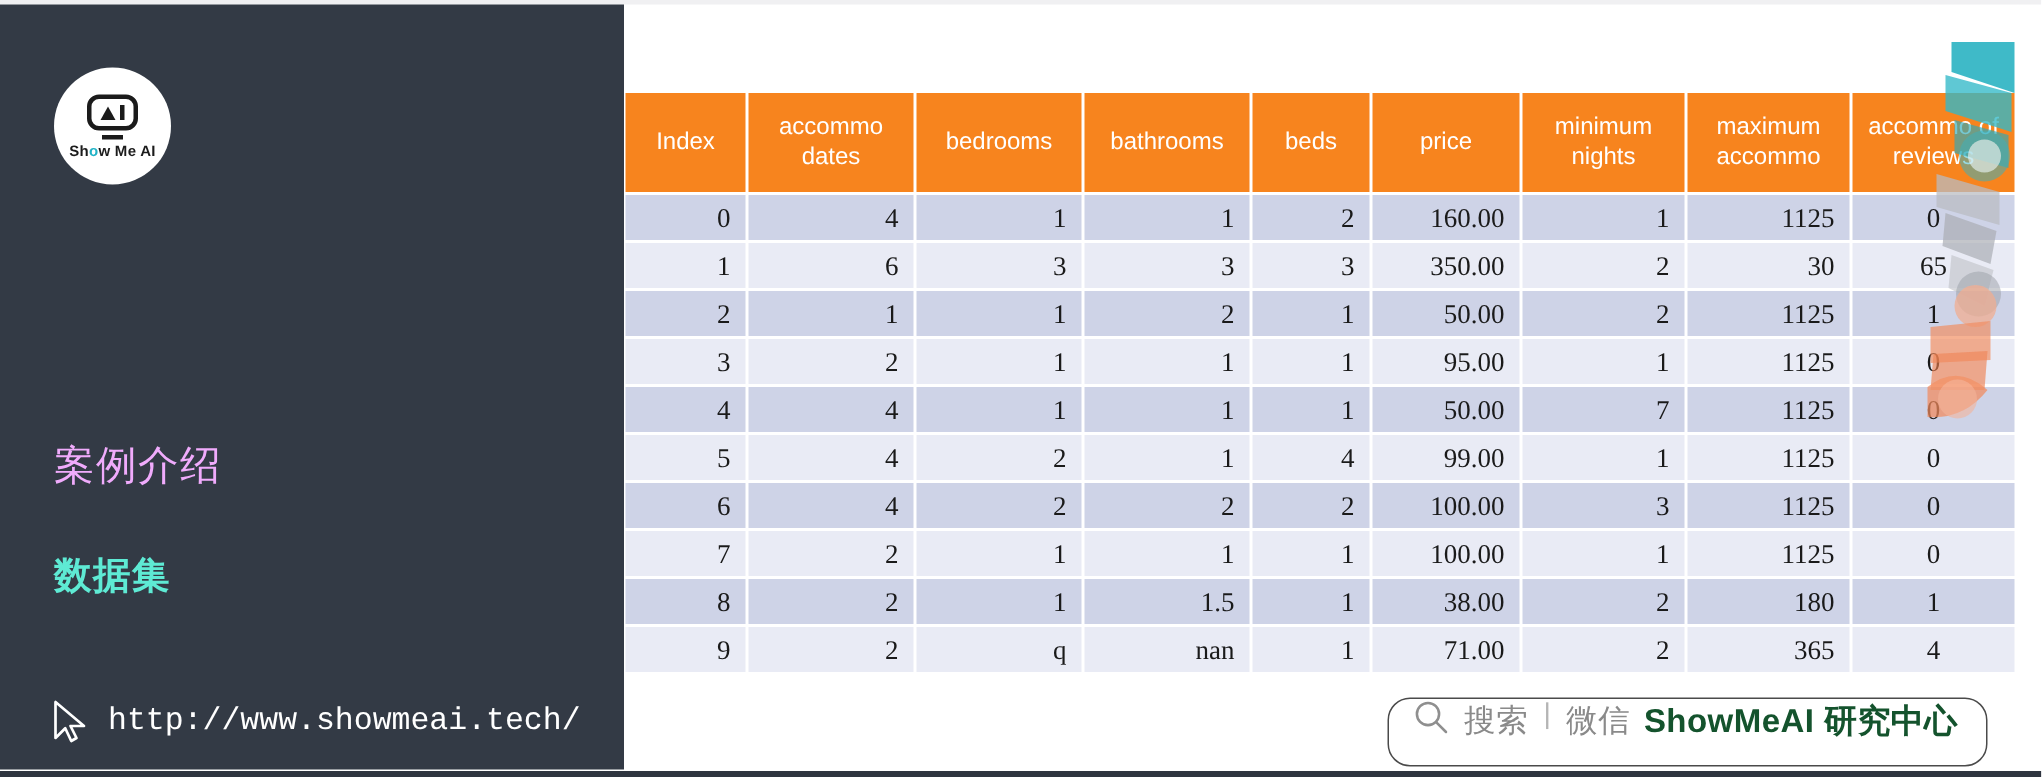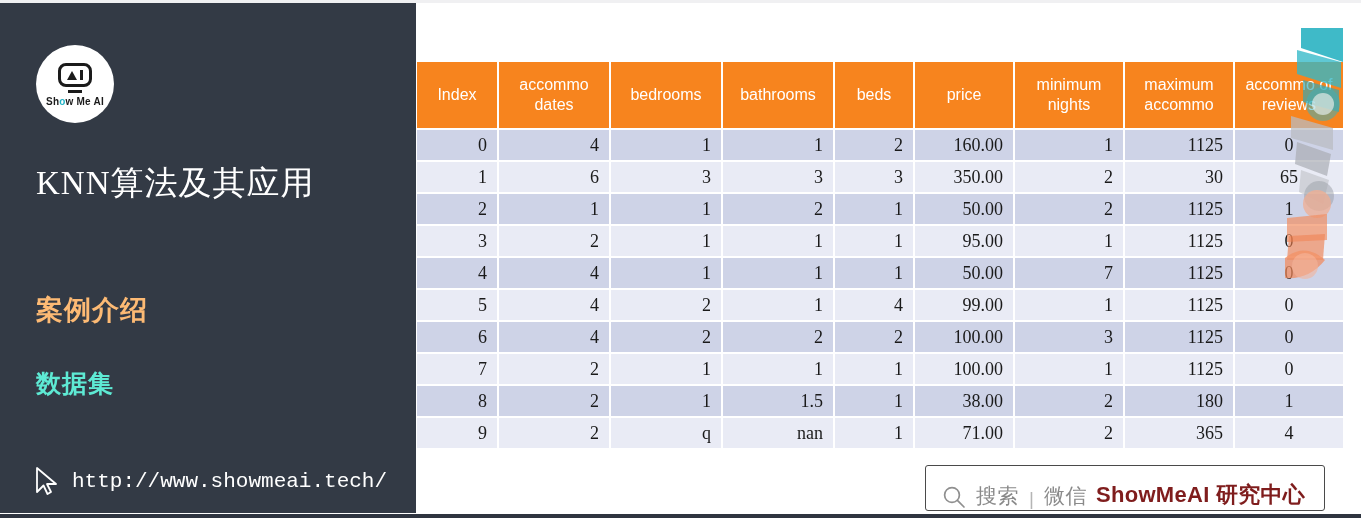--- a/index.html
+++ b/index.html
@@ -93,22 +93,22 @@
     font-family: "Liberation Serif", "DejaVu Serif", serif;
     font-size: 33px;
     color: #ffffff;
     letter-spacing: 1px;
     white-space: nowrap;
   }
   .section-title {
     position: absolute;
     left: 36px; top: 289px;
     font-size: 27px;
-    font-weight: bold;
-    color: #fdba74;
+    font-weight: normal;
+    color: #f0abfc;
     letter-spacing: 1px;
     white-space: nowrap;
   }
   .sub-title {
     position: absolute;
     left: 36px; top: 364px;
     font-size: 25px;
     font-weight: bold;
     color: #5eead4;
     letter-spacing: 1px;
@@ -188,44 +188,44 @@
     width: 78px; height: 290px;
     pointer-events: none;
     opacity: 0.92;
   }
   
   .searchbar {
     position: absolute;
     left: 925px; top: 465px;
     width: 400px; height: 46px;
     border: 1.6px solid #4a4a4a;
-    border-radius: 3px;
+    border-radius: 15px;
     background: #ffffff;
     display: flex;
-    align-items: flex-end;
+    align-items: flex-start;
     padding: 0 16px;
     box-sizing: border-box;
     gap: 9px;
   }
   .search-icon { flex: none; width: 25px; height: 25px; }
   .search-ph {
     font-size: 21px;
     color: #8a8a8a;
     white-space: nowrap;
     letter-spacing: 0.5px;
   }
   .search-sep {
     font-size: 19px;
     color: #b5b5b5;
     padding: 0 1px;
   }
   .search-brand {
     font-size: 22px;
     font-weight: bold;
-    color: #7f1d1d;
+    color: #14532d;
     white-space: nowrap;
     letter-spacing: 0.3px;
   }
 </style>
 </head>
 <body>
 
 <div id="slide">
 
   <div class="top-rule"></div>
@@ -234,21 +234,20 @@
 
     <div class="logo">
       <div class="logo-head">
         <span class="a-mark"></span>
         <span class="i-mark"></span>
       </div>
       <div class="logo-neck"></div>
       <div class="logo-text"><span>Sh</span><span class="dot">o</span><span>w Me AI</span></div>
     </div>
 
-    <div class="deck-title">KNN算法及其应用</div>
     <div class="section-title">案例介绍</div>
     <div class="sub-title">数据集</div>
 
     <div class="footer-link">
       <svg class="cursor-icon" viewBox="0 0 28 32">
         <path d="M5 3 L5 27 L11.5 20.5 L15.5 29 L19 27 L15 19 L24 19 Z" fill="none" stroke="#ffffff" stroke-width="1.8" stroke-linejoin="round"></path>
       </svg>
       <span class="footer-url">http://www.showmeai.tech/</span>
     </div>
   </div>

